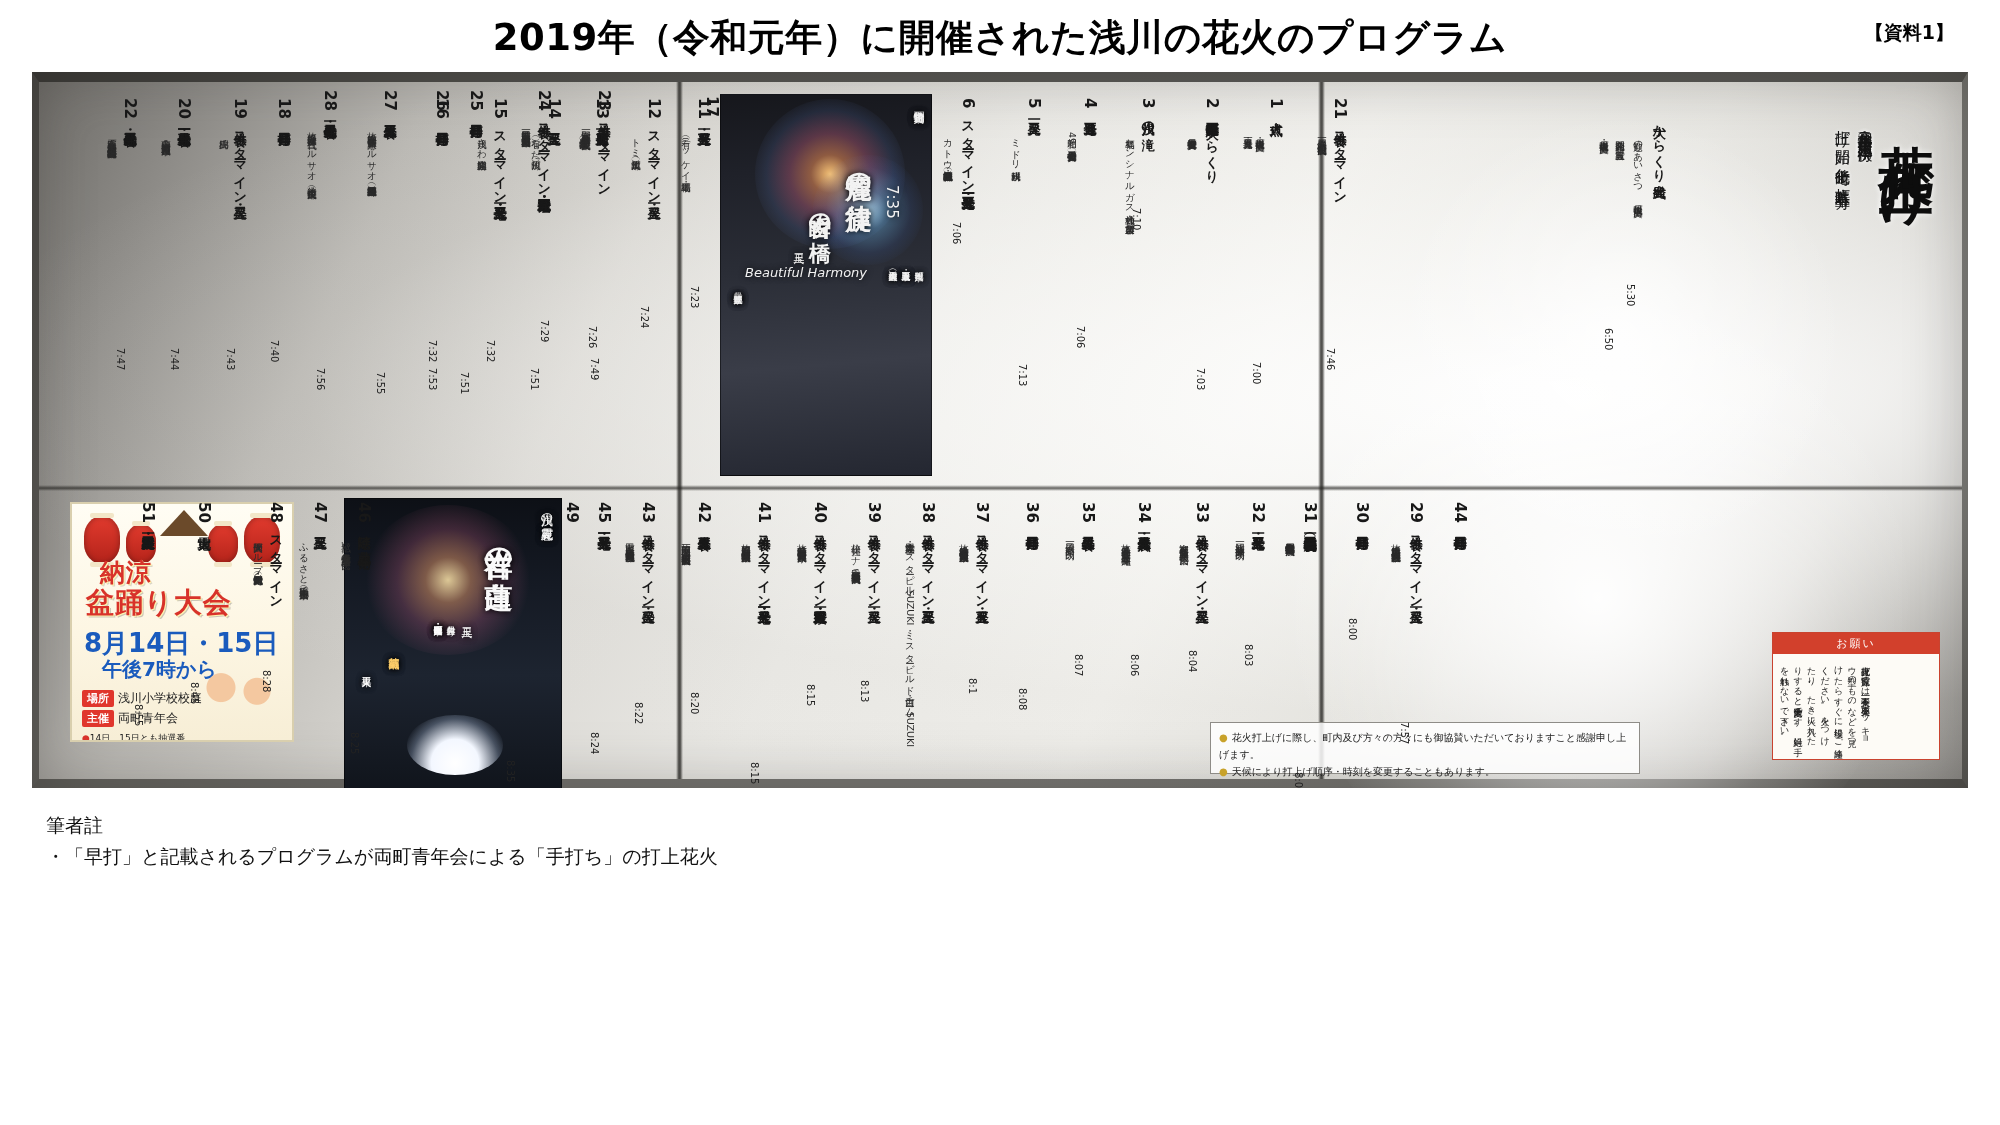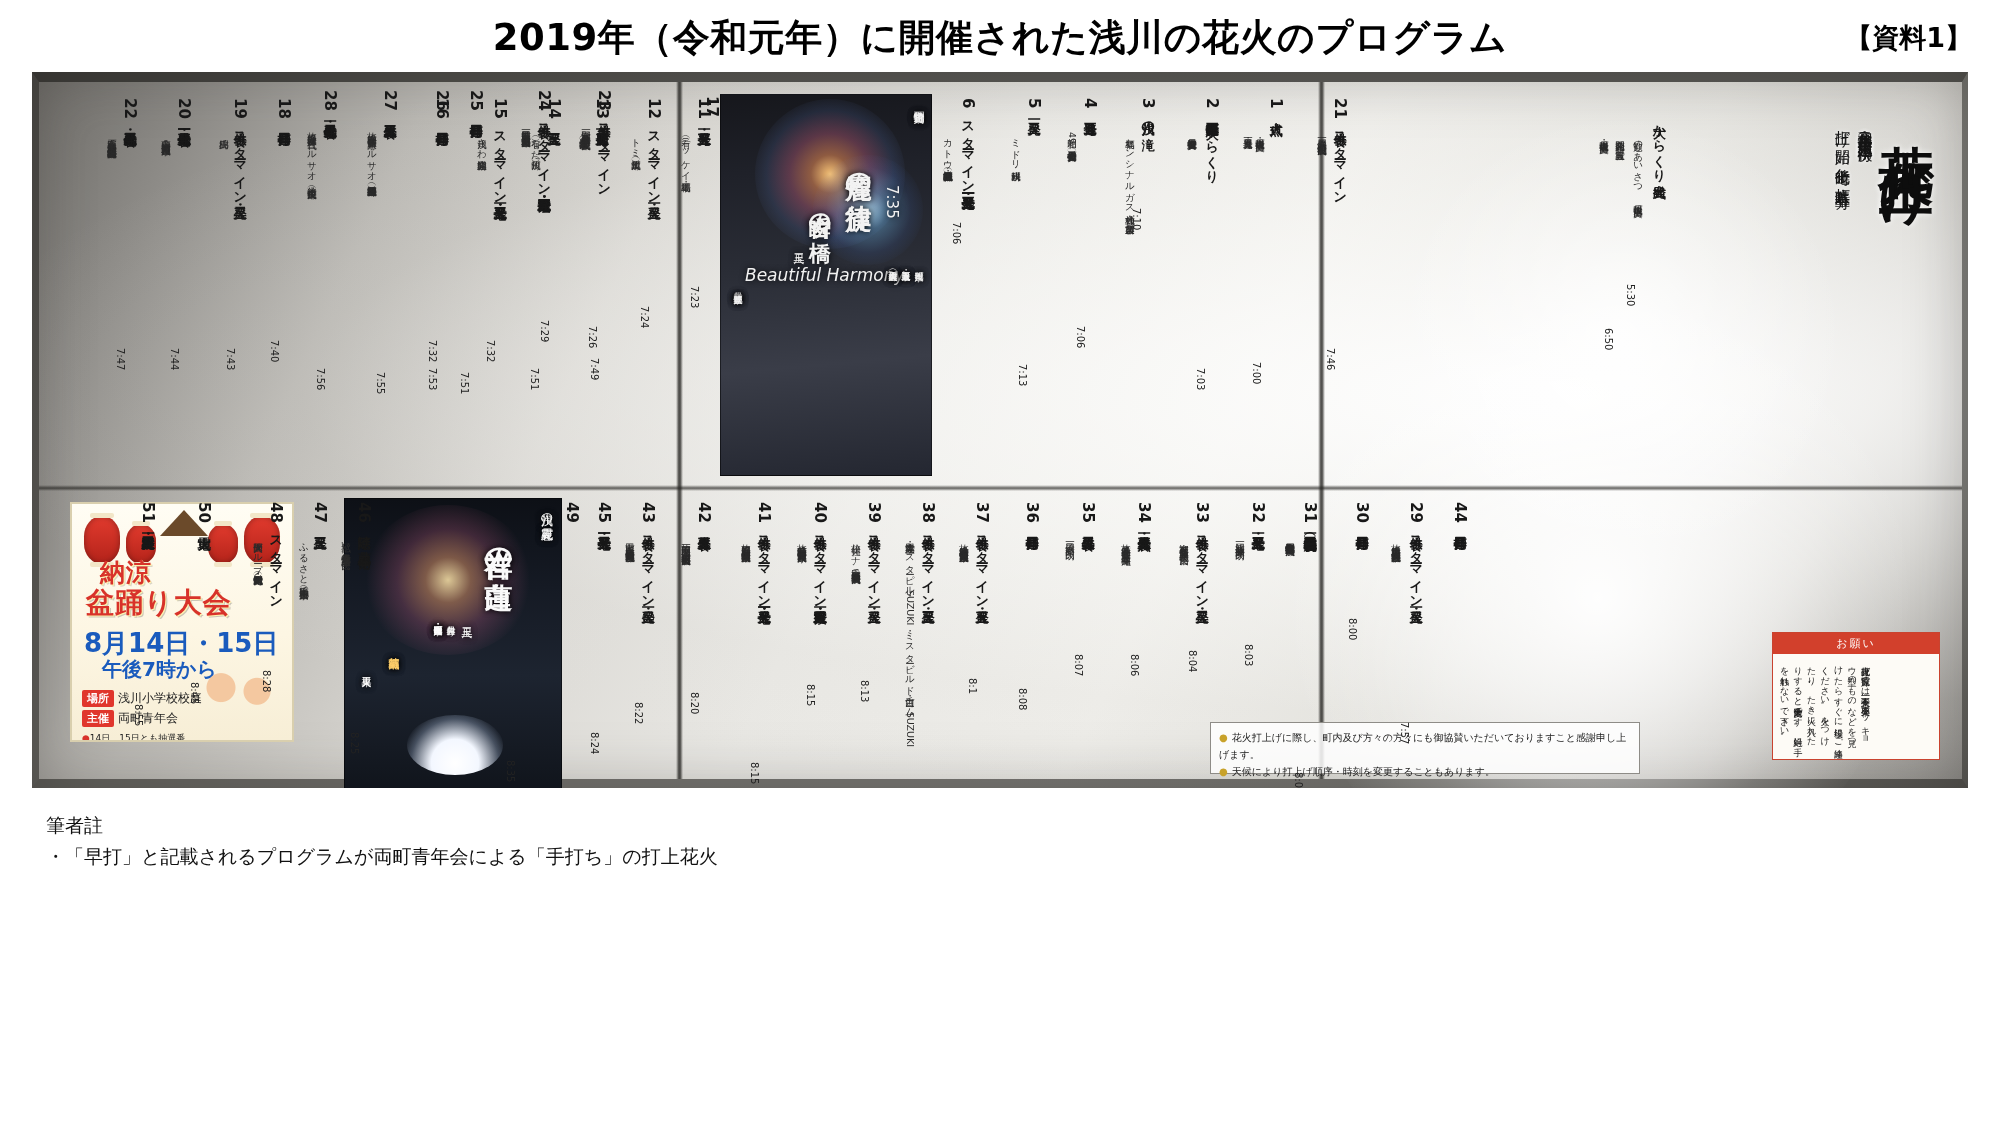--- a/index.html
+++ b/index.html
@@ -26,22 +26,22 @@
     left: 0; right: 0;
     text-align: center;
     font-size: 37px;
     font-weight: bold;
     color: #000;
     letter-spacing: 0.5px;
     line-height: 48px;
   }
   .header-ref {
     position: absolute;
-    right: 28px; top: 6px;
-    font-size: 27px;
+    right: 46px; top: 6px;
+    font-size: 19px;
     font-weight: bold;
     color: #000;
   }
 
   
   .sheet {
     position: absolute;
     top: 72px; left: 32px;
     width: 1936px; height: 716px;
     background:
@@ -508,21 +508,21 @@
     <div class="entry" style="left:212px; top:300px;"><span class="tm"></span></div>
 
     <div class="ad17">
       <div class="fw"></div>
       <div class="fw2"></div>
       <div class="ad-txt" style="right:6px; top:8px; font-size:11px;">特別協賛企画</div>
       <div class="ad-txt" style="right:30px; top:90px; font-size:15px;" style2="">7:35</div>
       <div class="ad-txt" style="right:54px; top:60px; font-size:26px; font-weight:bold;">麗煌の旋律</div>
       <div class="ad-txt" style="right:96px; top:104px; font-size:22px; font-weight:bold;">古瞬の橋</div>
       <div class="ad-txt" style="right:126px; top:150px; font-size:11px;">二尺玉</div>
-      <div class="ad-txt" style="left:24px; top:170px; font-size:17px; font-style:italic; writing-mode:horizontal-tb;">Beautiful Harmony</div>
+      <div class="ad-txt" style="left:24px; top:170px; font-size:13px; font-style:italic; writing-mode:horizontal-tb;">Beautiful Harmony</div>
       <div class="ad-txt" style="right:6px; top:170px; font-size:9px; white-space:pre-line;">京都浅川町
 尺玉五発・水引五段
 （有）東山煙火工業</div>
       <div class="ad-txt" style="left:10px; top:190px; font-size:9px;">昇曲導付 繁小花八號煙</div>
     </div>
     <div class="entry" style="left:668px; top:24px;">
       <span class="num">17</span>
     </div>
 
     <div class="notice-red">

